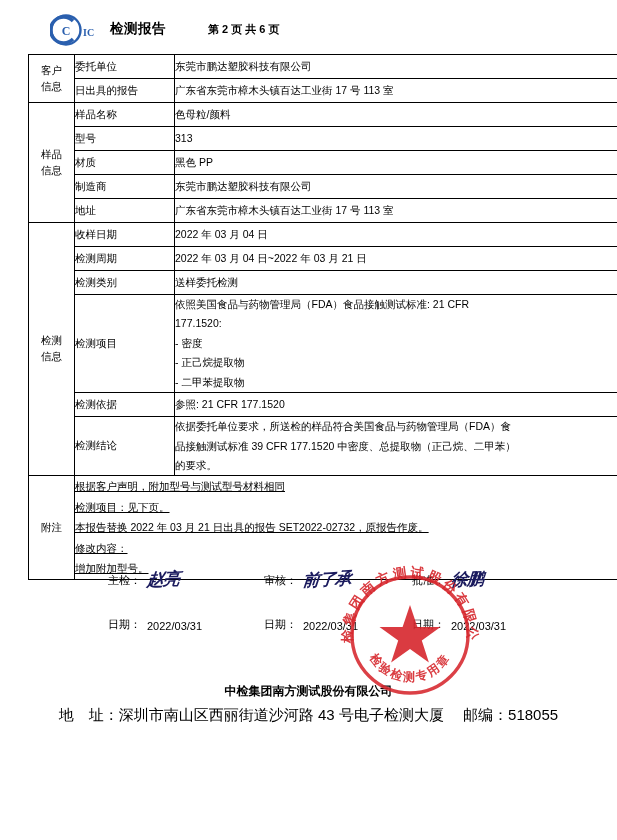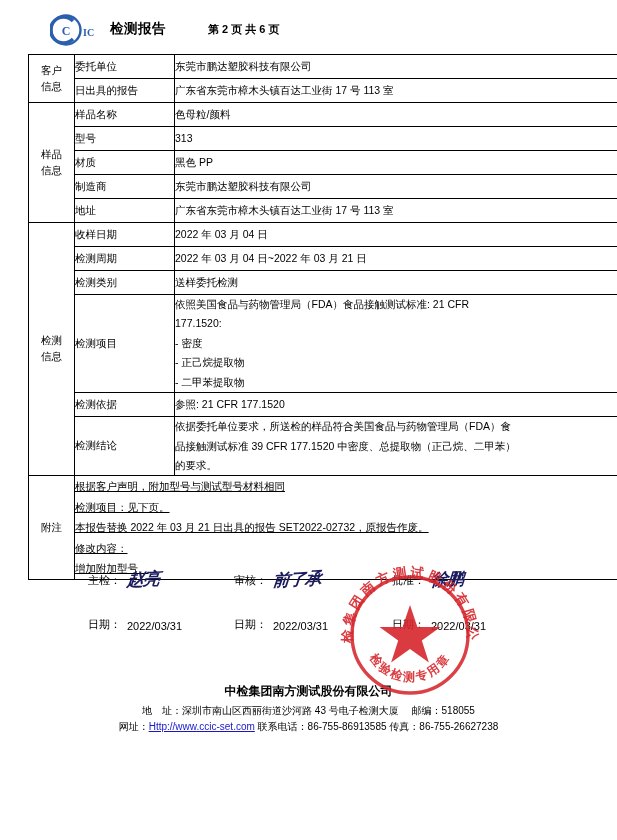--- a/index.html
+++ b/index.html
@@ -119,39 +119,40 @@
   .sig-row.r1 { top: 8px; }
   .sig-row.r2 { top: 52px; }
   .sig-cell {
     display: flex;
     align-items: flex-end;
   }
   .sig-label {
     font-size: 11px;
     white-space: nowrap;
     margin-right: 6px;
+    margin-left: 20px;
   }
   .sig-script {
     font-family: "Liberation Serif", "DejaVu Serif", serif;
     font-style: italic;
     font-weight: bold;
     font-size: 17px;
     color: #1b1b5e;
     letter-spacing: -1px;
     transform: skewX(-8deg) rotate(-3deg);
     white-space: nowrap;
     line-height: 1;
   }
   .sig-date {
     font-size: 11px;
     white-space: nowrap;
     text-align: center;
   }
   .c1 { position: absolute; left: 60px; }
-  .c2 { position: absolute; left: 206px; }
+  .c2 { position: absolute; left: 216px; }
   .c3 { position: absolute; left: 364px; }
 
   
   .stamp {
     position: absolute;
     left: 330px;
     top: 555px;
     width: 160px;
     height: 160px;
     pointer-events: none;
@@ -162,21 +163,21 @@
     text-align: center;
     margin-top: 6px;
     line-height: 1.55;
   }
   .f-company {
     font-size: 12px;
     font-weight: bold;
     margin-bottom: 3px;
   }
   .f-line {
-    font-size: 10px;
+    font-size: 15px;
   }
   .f-url {
     color: #1818c8;
     text-decoration: underline;
   }
 </style>
 </head>
 <body>
 
 <div class="page">
@@ -321,25 +322,20 @@
         <span class="sig-date">2022/03/31</span>
       </div>
     </div>
   </div>
 
   <div class="footer">
     <div class="f-company">中检集团南方测试股份有限公司</div>
     <div class="f-line">
       <span>地　址：</span><span>深圳市南山区西丽街道沙河路 43 号电子检测大厦</span>
       　<span>邮编：</span><span>518055</span>
-    </div>
-    <div class="f-line">
-      <span>网址：</span><span class="f-url">Http://www.ccic-set.com</span>
-      <span>联系电话：</span><span>86-755-86913585</span>
-      <span>传真：</span><span>86-755-26627238</span>
     </div>
   </div>
 
   <div class="stamp">
     <svg width="160" height="160" viewBox="0 0 160 160">
       <defs>
         <path id="arcTop" d="M 22 80 A 58 58 0 0 1 138 80" fill="none"></path>
         <path id="arcBot" d="M 34 80 A 46 46 0 0 0 126 80" fill="none"></path>
       </defs>
       <circle cx="80" cy="80" r="58" fill="none" stroke="#d6262c" stroke-width="3.4" opacity="0.88"></circle>

